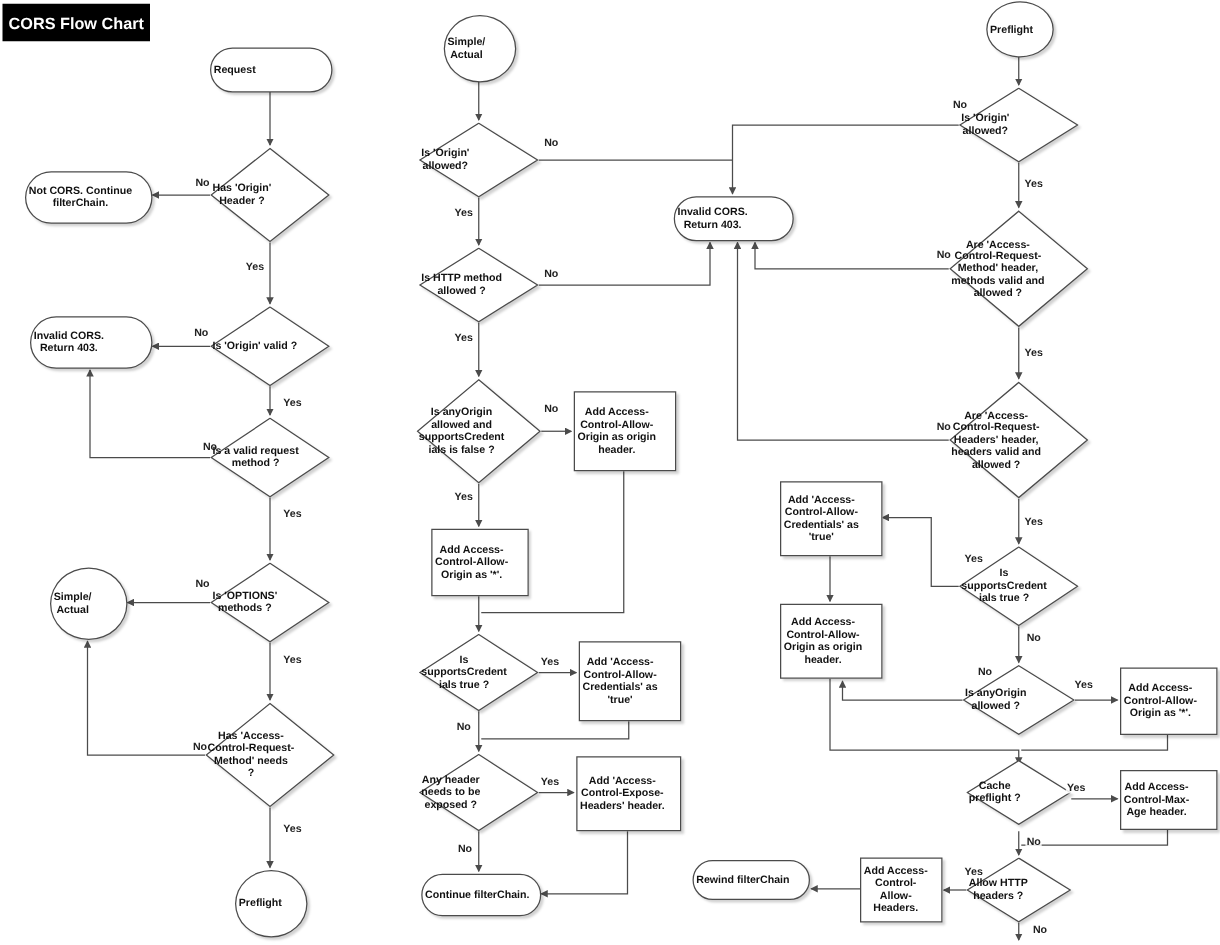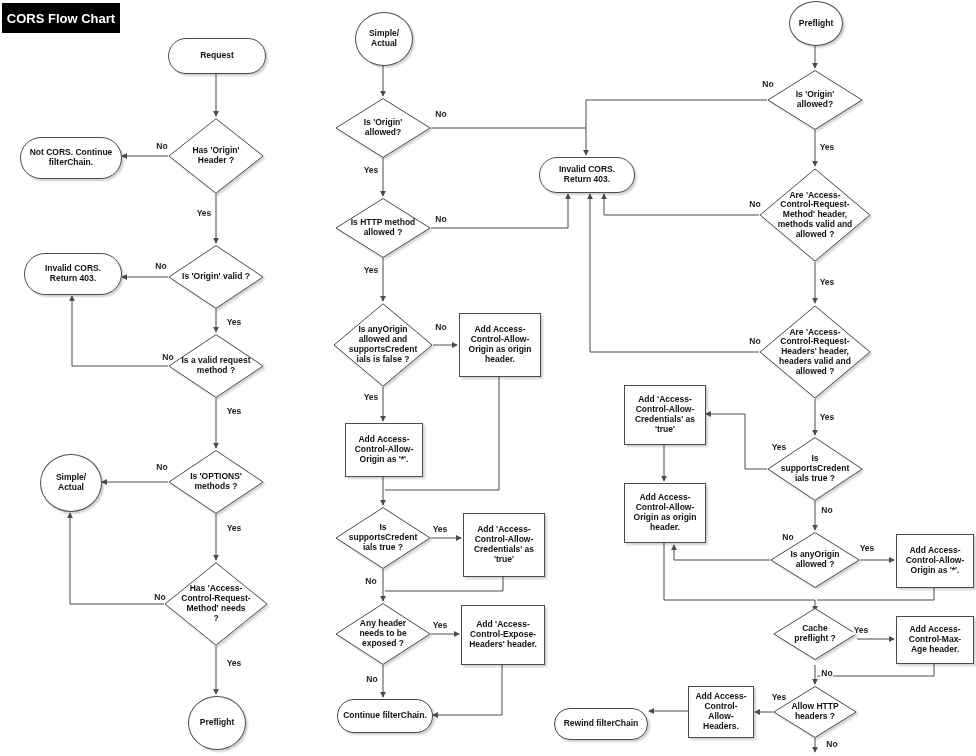--- a/index.html
+++ b/index.html
@@ -1,20 +1,20 @@
 <!DOCTYPE html>
 <html><head>
 <meta charset="utf-8">
 <style>
   html,body{margin:0;padding:0;background:#fff;}
   .canvas{position:relative;width:976px;height:756px;background:#fff;overflow:hidden;
           font-family:"Liberation Sans",sans-serif;font-weight:bold;}
   svg.connectors{position:absolute;left:0;top:0;width:976px;height:756px;}
   .conn{fill:none;stroke:#4b4b4b;stroke-width:1;}
-  .node{position:absolute;display:flex;align-items:center;justify-content:center;
+  .node{position:absolute;display:flex;align-items:center;justify-content:flex-start;
         text-align:center;font-size:8.5px;color:#111;line-height:1.15;}
   .boxy{background:#fff;border:1px solid #4b4b4b;box-shadow:2px 2px 2px rgba(0,0,0,0.18);}
   .terminator{border-radius:999px;}
   .circle{border-radius:50%;}
   .diamond > svg{position:absolute;left:0;top:0;width:100%;height:100%;
         filter:drop-shadow(2px 2px 1px rgba(0,0,0,0.18));}
   .diamond polygon{fill:#fff;stroke:#4b4b4b;stroke-width:1;vector-effect:non-scaling-stroke;}
   .nlabel{position:relative;white-space:pre-line;padding:0 2px;z-index:1;}
   .title-box{position:absolute;left:2px;top:3px;width:118px;height:30px;background:#000;color:#fff;
         display:flex;align-items:center;justify-content:center;font-size:13px;}
@@ -328,21 +328,21 @@
 headers ?</div>
   </div>
 
   <div class="node boxy process" style="left:688px;top:686px;width:64px;height:50px">
     <div class="nlabel">Add Access-
 Control-
 Allow-
 Headers.</div>
   </div>
 
-  <div class="node boxy terminator" style="left:554px;top:708px;width:92px;height:30px">
+  <div class="node boxy terminator" style="left:554px;top:688px;width:92px;height:30px">
     <div class="nlabel">Rewind filterChain</div>
   </div>
 
   <div class="elabel" style="left:162px;top:146px">No</div>
   <div class="elabel" style="left:204px;top:213px">Yes</div>
   <div class="elabel" style="left:161px;top:266px">No</div>
   <div class="elabel" style="left:234px;top:322px">Yes</div>
   <div class="elabel" style="left:168px;top:357px">No</div>
   <div class="elabel" style="left:234px;top:411px">Yes</div>
   <div class="elabel" style="left:162px;top:467px">No</div>

